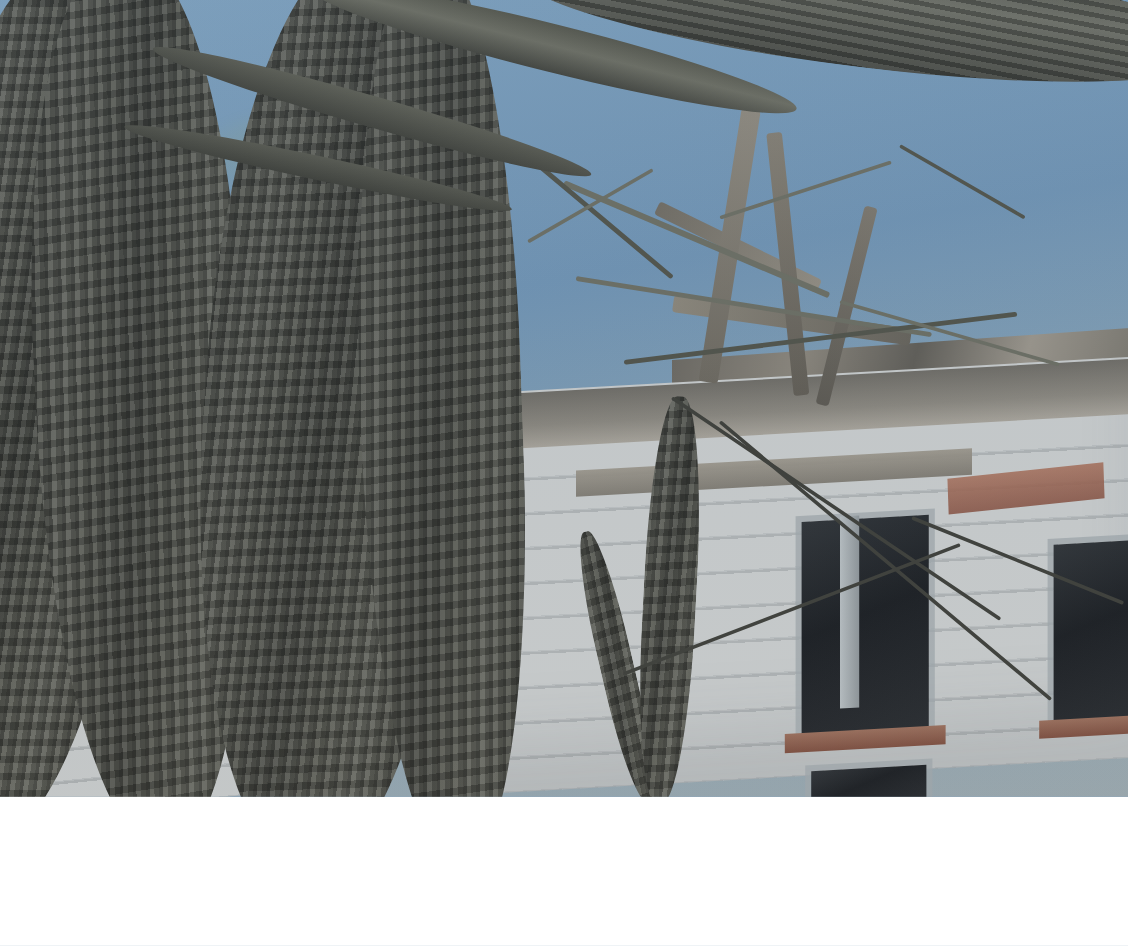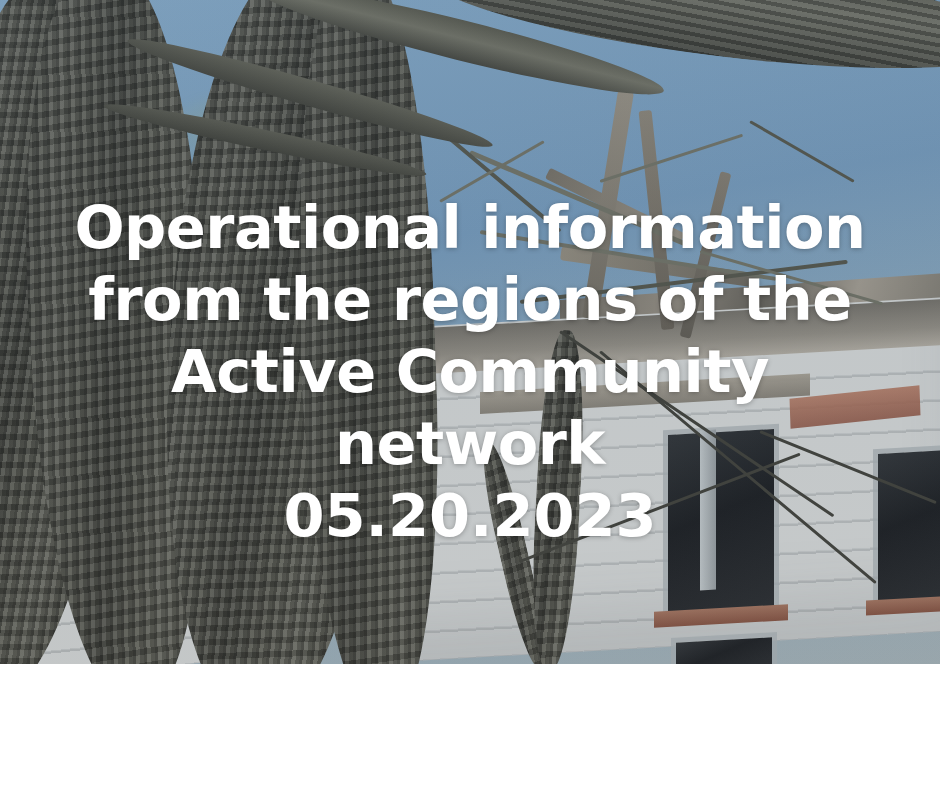--- a/index.html
+++ b/index.html
@@ -415,21 +415,16 @@
     <div class="layer" id="limb-top2"></div>
     <div class="layer" id="limb-top"></div>
 
     <div class="wire" style="left:560px;top:330px;width:330px;transform:rotate(34deg);"></div>
     <div class="wire" style="left:600px;top:350px;width:360px;transform:rotate(40deg);"></div>
     <div class="wire" style="left:520px;top:560px;width:300px;transform:rotate(-21deg);"></div>
     <div class="wire" style="left:760px;top:430px;width:190px;transform:rotate(22deg);"></div>
 
     <div class="layer" id="photo-tint"></div>
 
-    <div id="title-block">Operational information
-from the regions of the
-Active Community
-network</div>
-    <div id="title-date">05.20.2023</div>
   </div>
 
 
 </div>
 
 </body></html>

